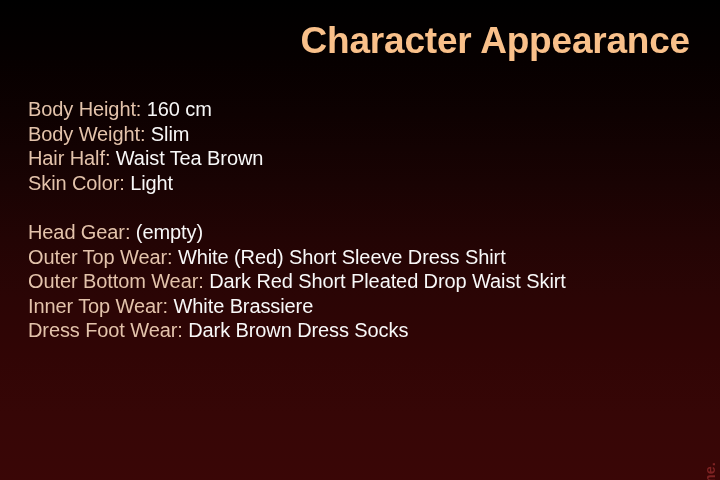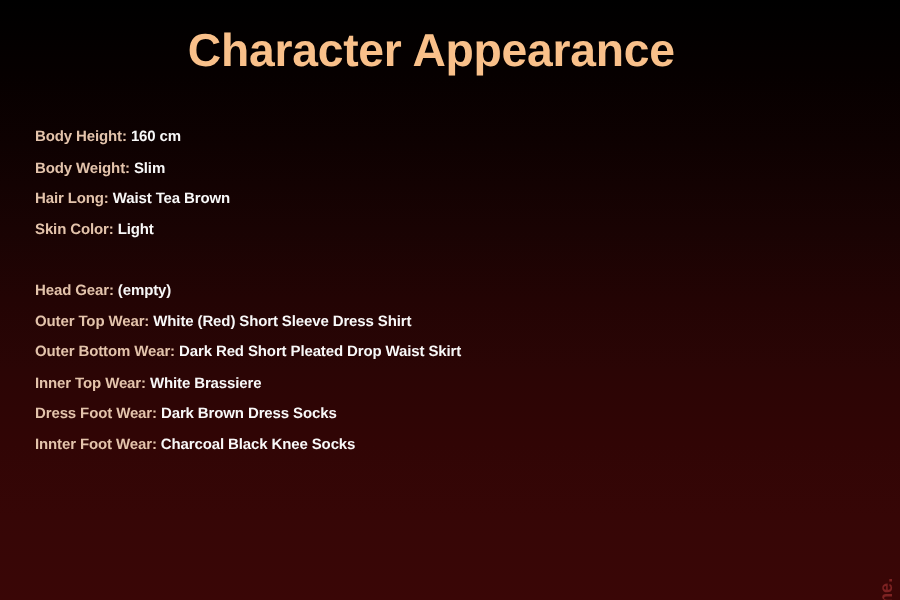--- a/index.html
+++ b/index.html
@@ -25,38 +25,38 @@
     font-family: "Liberation Sans", sans-serif;
     -webkit-font-smoothing: antialiased;
   }
 
   
   #title {
     position: absolute;
     top: 20px;
     left: 0;
     width: 690px;
-    text-align: center;
+    text-align: right;
     font-size: 37px;
     font-weight: bold;
     color: #f9c08a;
     letter-spacing: -0.2px;
     white-space: nowrap;
   }
 
   
   #body-list {
     position: absolute;
     top: 97px;
     left: 28px;
     width: 640px;
   }
   .spec-line {
-    font-size: 12px;
-    font-weight: bold;
+    font-size: 20px;
+    font-weight: normal;
     line-height: 24.6px;
     white-space: nowrap;
     letter-spacing: -0.1px;
   }
   .spec-label {
     color: #e3c3ab;
   }
   .spec-value {
     color: #f8f8f8;
   }
@@ -90,21 +90,21 @@
     <div>
       <div class="spec-line">
         <span class="spec-label">Body Height:</span>
         <span class="spec-value">160 cm</span>
       </div>
       <div class="spec-line">
         <span class="spec-label">Body Weight:</span>
         <span class="spec-value">Slim</span>
       </div>
       <div class="spec-line">
-        <span class="spec-label">Hair Long:</span>
+        <span class="spec-label">Hair Half:</span>
         <span class="spec-value">Waist Tea Brown</span>
       </div>
       <div class="spec-line">
         <span class="spec-label">Skin Color:</span>
         <span class="spec-value">Light</span>
       </div>
     </div>
 
     <div class="spacer-line"></div>
 
@@ -122,23 +122,19 @@
         <span class="spec-value">Dark Red Short Pleated Drop Waist Skirt</span>
       </div>
       <div class="spec-line">
         <span class="spec-label">Inner Top Wear:</span>
         <span class="spec-value">White Brassiere</span>
       </div>
       <div class="spec-line">
         <span class="spec-label">Dress Foot Wear:</span>
         <span class="spec-value">Dark Brown Dress Socks</span>
       </div>
-      <div class="spec-line">
-        <span class="spec-label">Innter Foot Wear:</span>
-        <span class="spec-value">Charcoal Black Knee Socks</span>
-      </div>
     </div>
 
   </div>
 
   <div id="note">Note: Subjected to changes at any point of time.</div>
 
 </div>
 
 </body></html>

